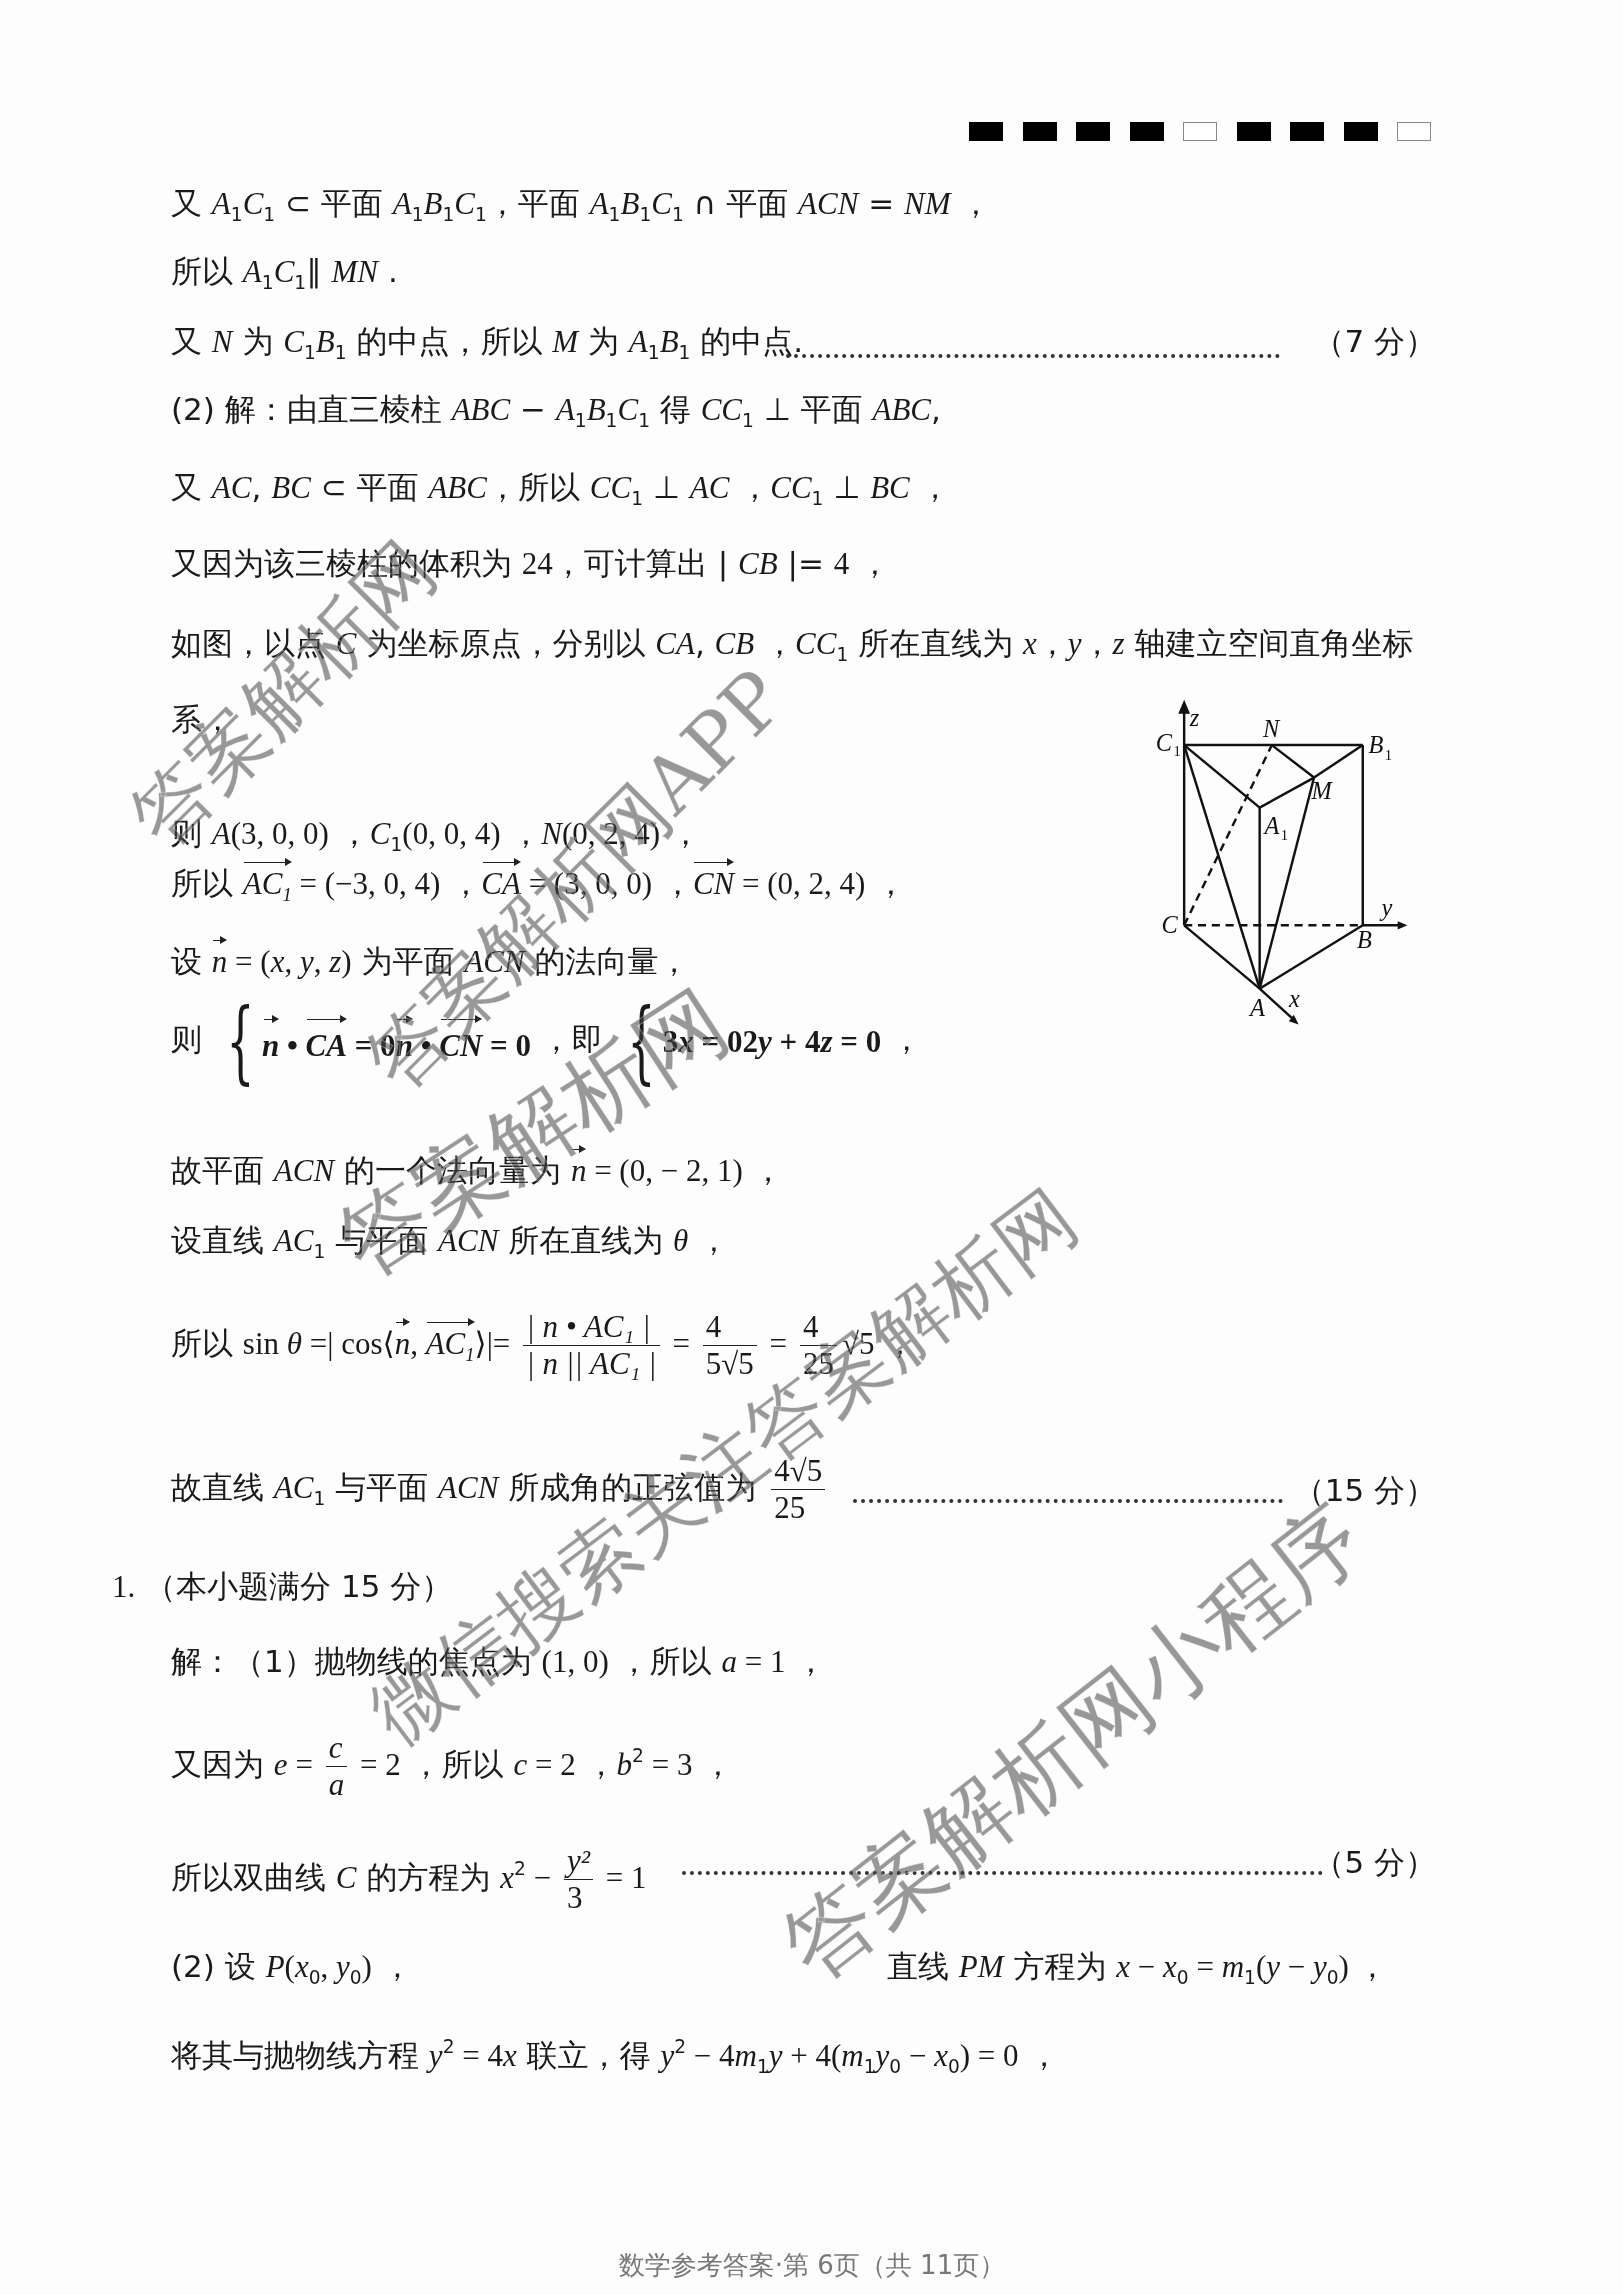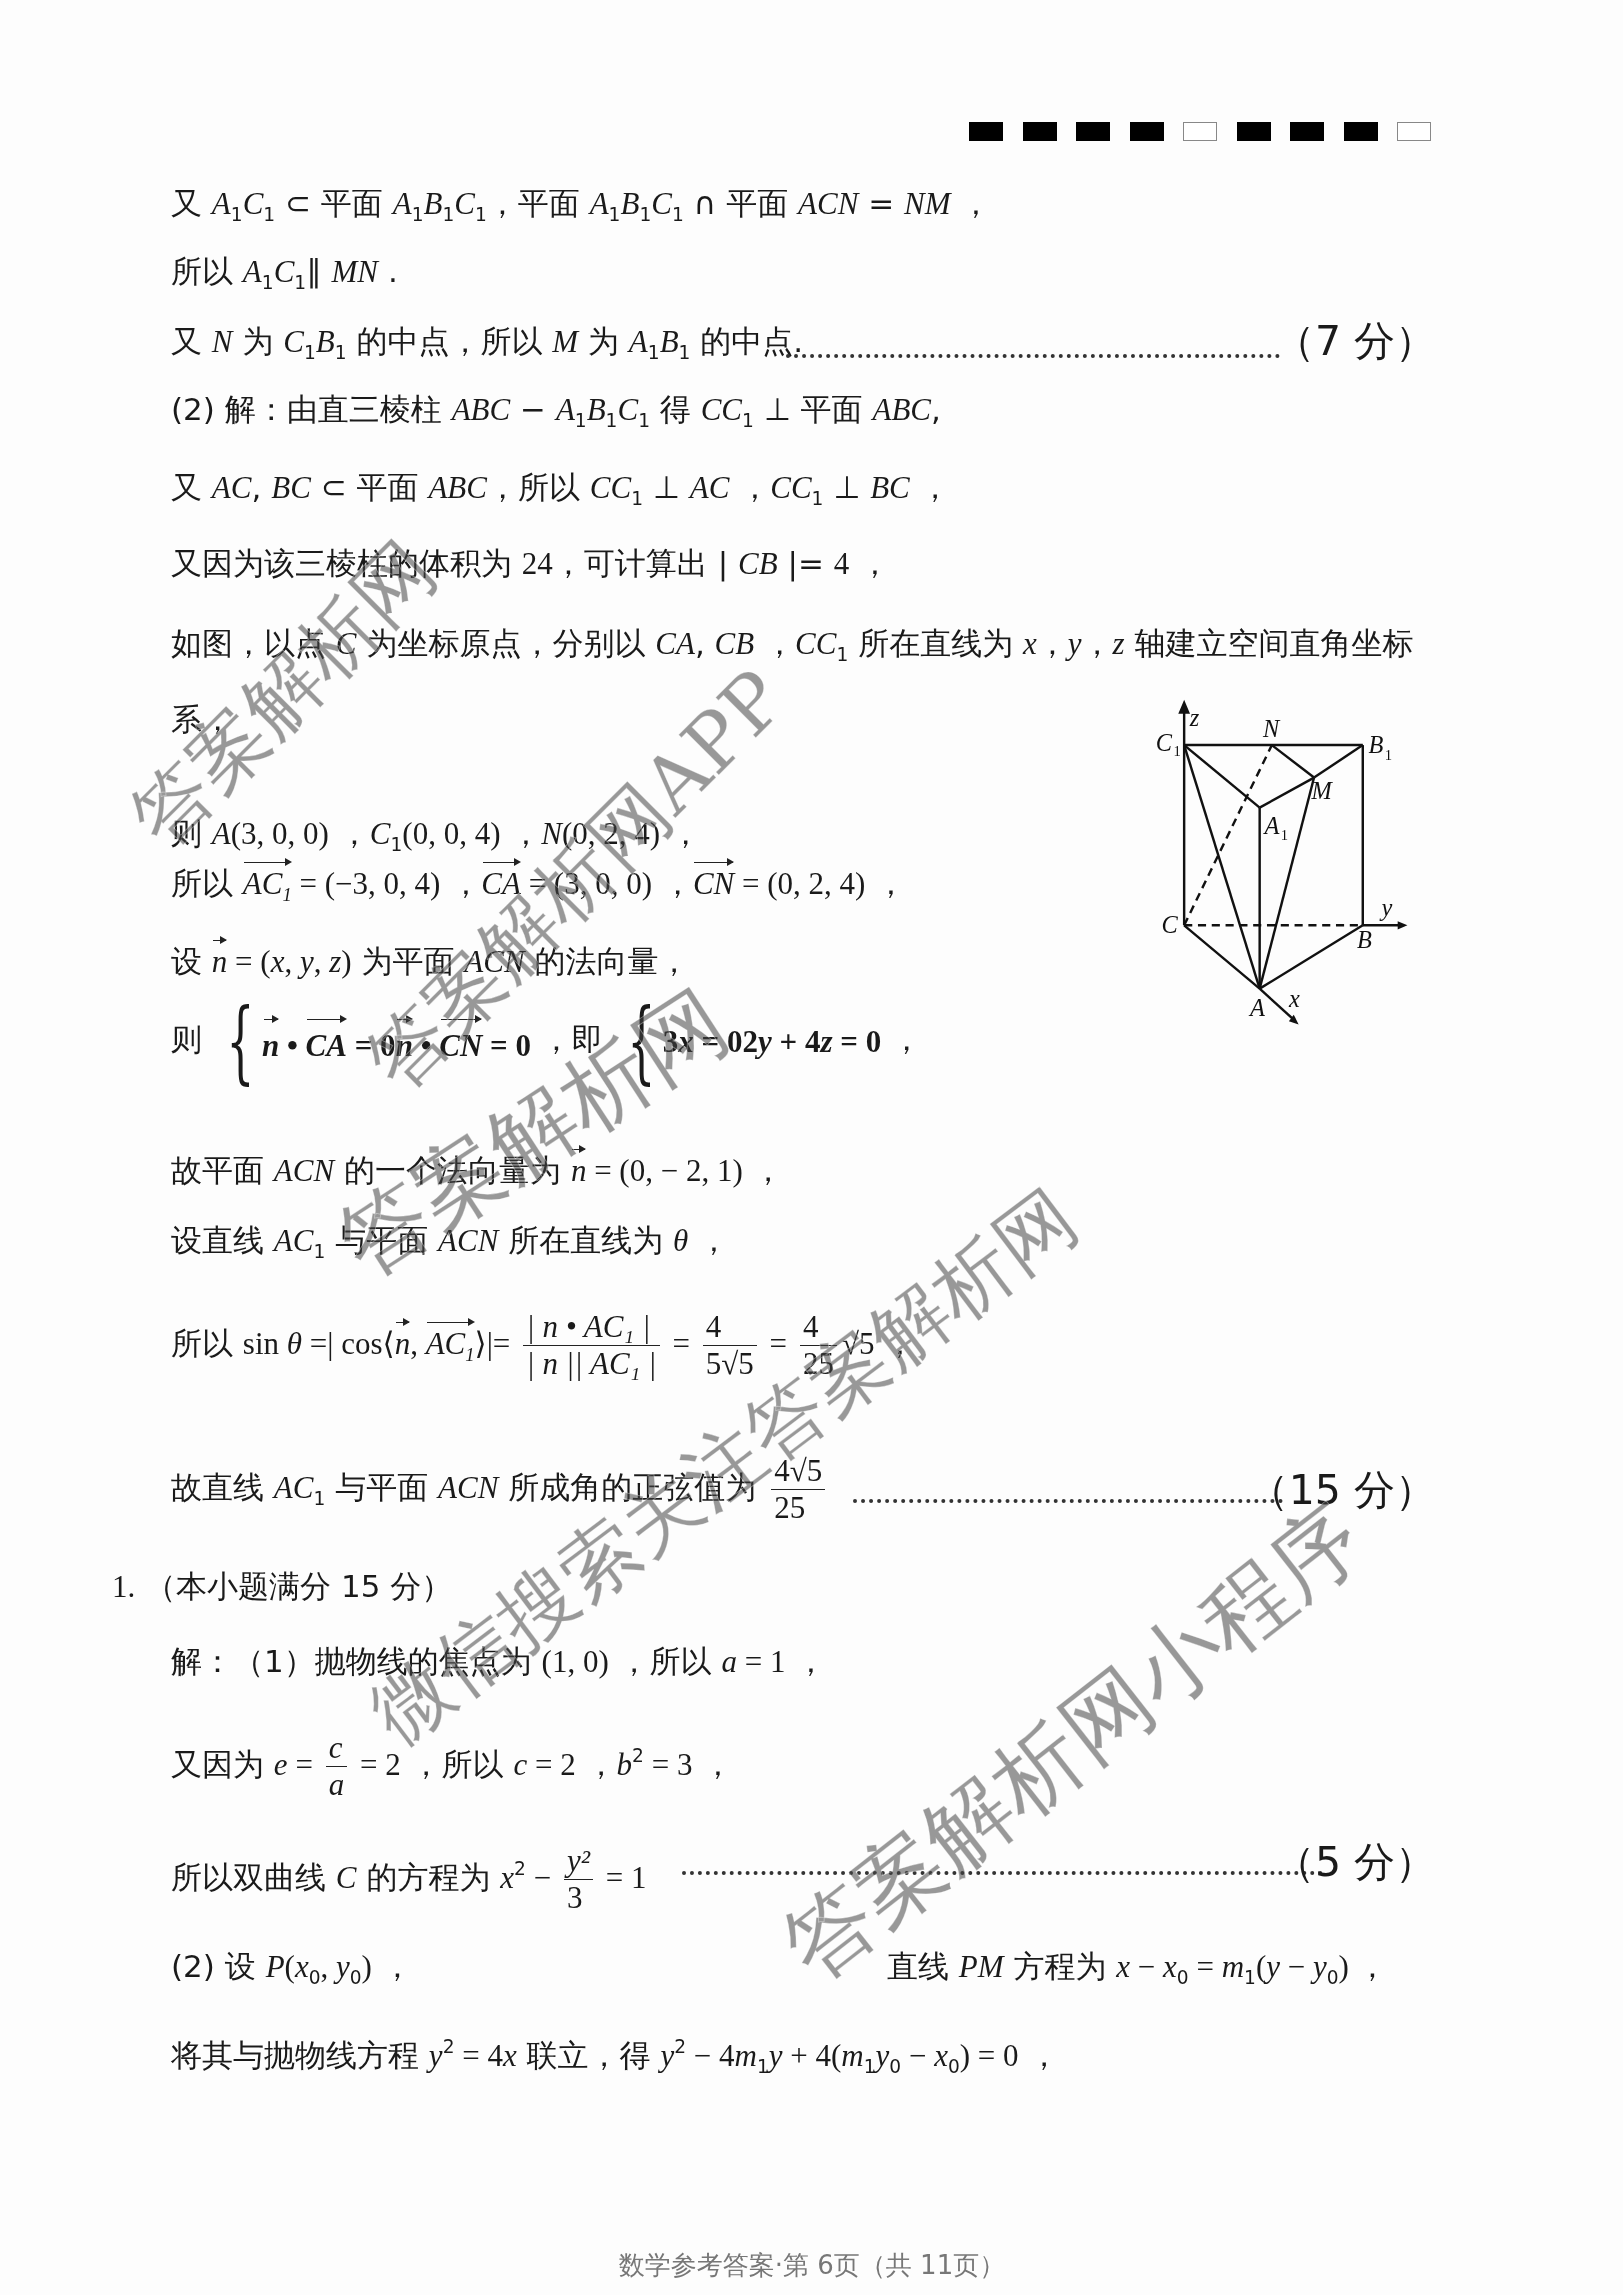--- a/index.html
+++ b/index.html
@@ -5,21 +5,21 @@
   html, body { margin: 0; padding: 0; }
   body {
     width: 1624px; height: 2295px; background: #fdfdfd; position: relative; overflow: hidden;
     font-family: "DejaVu Sans", sans-serif; color: #1a1a1a;
   }
   .m { font-family: "Liberation Serif", serif; font-style: italic; }
   .r { font-family: "Liberation Serif", serif; font-style: normal; }
   sub { font-size: 0.6em; vertical-align: -0.35em; }
   sup { font-size: 0.6em; vertical-align: 0.7em; }
   .line { position: absolute; left: 171px; font-size: 31px; line-height: 39px; white-space: nowrap; }
-  .score { position: absolute; right: 188px; font-size: 41px; line-height: 39px; white-space: nowrap; }
+  .score { position: absolute; right: 188px; font-size: 31px; line-height: 39px; white-space: nowrap; }
   .dots { position: absolute; height: 3.2px; border-bottom: 4px dotted #333; }
   .vec { position: relative; display: inline-block; margin-top: 8px; }
   .vec::before { content: ""; position: absolute; left: 1.6px; right: 1.6px; top: -1.6px; border-top: 1.6px solid #222; }
   .vec::after { content: ""; position: absolute; right: 0; top: -5.7px; border-left: 7.3px solid #222; border-top: 4px solid transparent; border-bottom: 4px solid transparent; }
   .frac { display: inline-flex; flex-direction: column; vertical-align: middle; margin: 0 4.9px; }
   .frac .num { border-bottom: 1.6px solid #222; padding: 0 3.2px; line-height: 36px; }
   .frac .den { line-height: 36px; padding: 0 3.2px; }
   .brace { display: inline-flex; align-items: center; vertical-align: middle; }
   .brace .b { font-size: 89px; font-family: "DejaVu Serif", serif; font-weight: 200; line-height: 1; transform: scaleX(0.5); margin-right: -6.5px; }
   .brace .rows { display: flex; flex-direction: row; line-height: 50px; font-weight: bold; }

